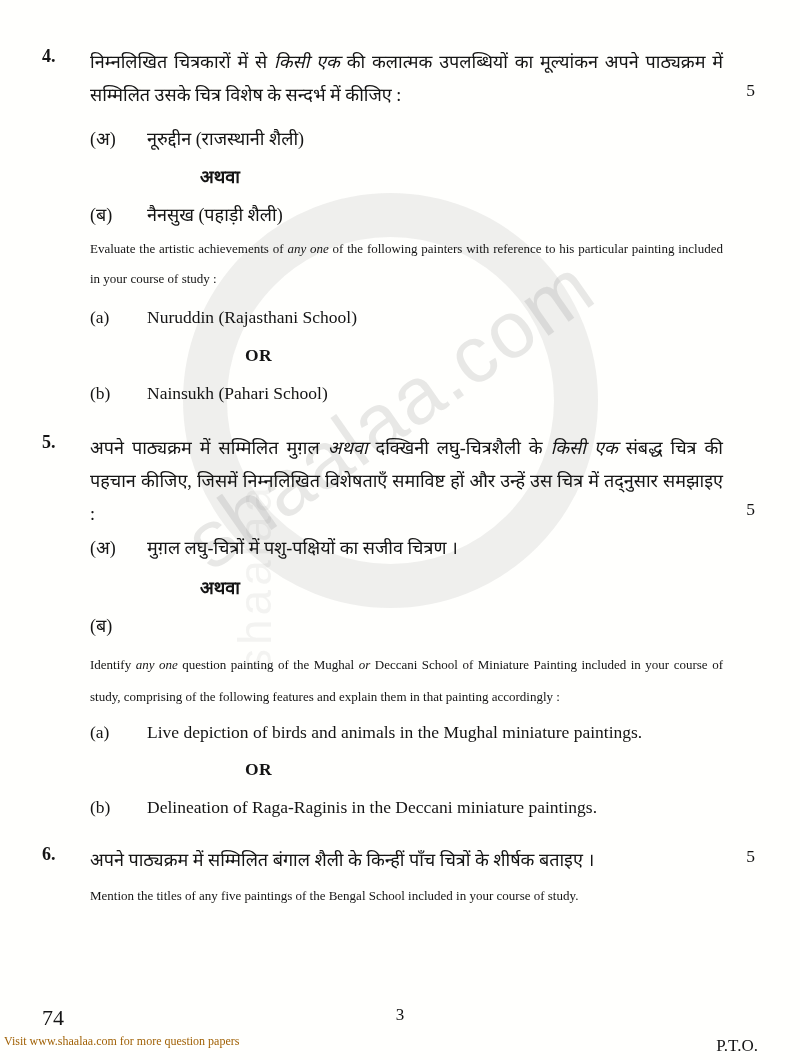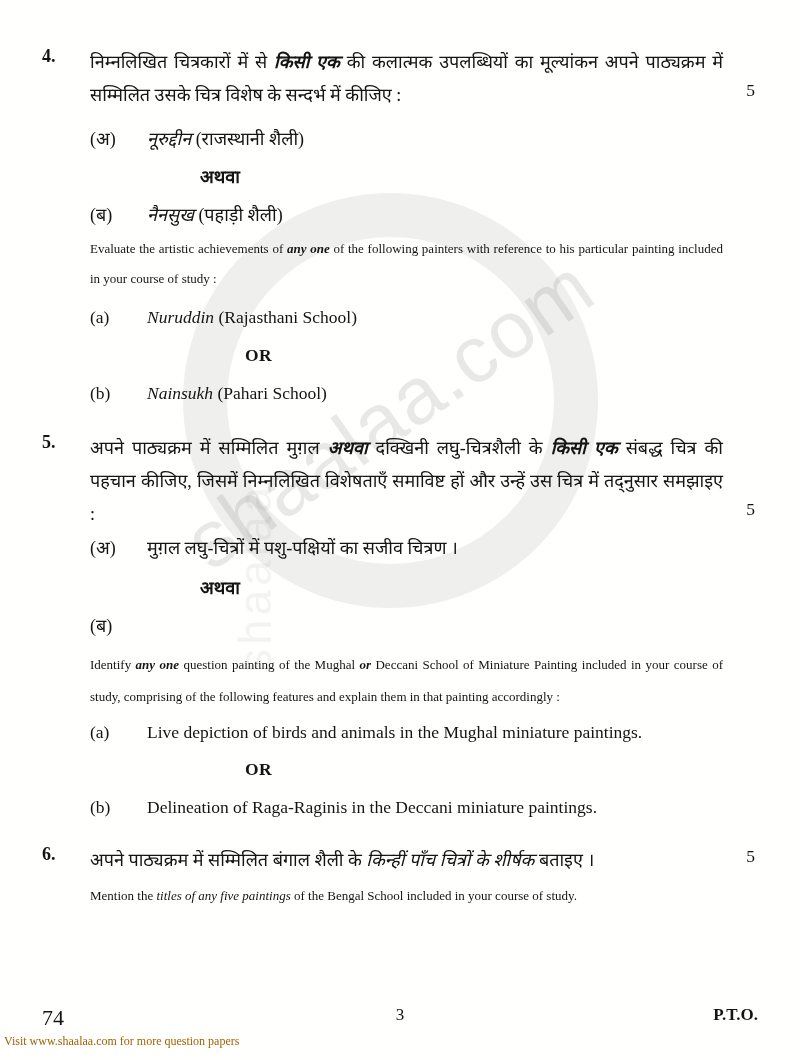--- a/index.html
+++ b/index.html
@@ -38,31 +38,31 @@
   .marks { position:absolute; right:0; font-size:17.5px; }
   .para { padding-right:32px; text-align:justify; }
   .hi { font-size:18px; line-height:33px; }
   .en { font-size:13px; line-height:30px; }
   .opt { display:flex; padding-right:32px; font-size:17.5px; line-height:26px; }
   .opt.hi { font-size:18px; }
   .opt-label { width:57px; flex-shrink:0; }
   .opt-text { flex:1; text-align:justify; }
   .or-hi { font-weight:bold; margin-left:110px; font-size:18px; line-height:26px; }
   .or-en { font-weight:bold; margin-left:155px; font-size:17.5px; line-height:26px; letter-spacing:0.5px; }
-  .bi { font-weight:bold; font-style:italic; }
-  .it { font-style:italic; }
+  .bi { font-weight:normal; font-style:italic; }
+  .it { }
   .mb14 { margin-bottom:14px; }
   .mb12 { margin-bottom:12px; }
   .mb10 { margin-bottom:10px; }
   .mb6  { margin-bottom:6px; }
   .mb4  { margin-bottom:4px; }
   
   .footer-left  { position:absolute; left:42px;  top:1005px; font-size:22px; z-index:2; }
   .footer-page  { position:absolute; left:0; right:0; top:1005px; text-align:center; font-size:17px; z-index:2; }
-  .footer-pto   { position:absolute; right:42px; top:1005px; font-size:17px; font-weight:bold; z-index:2; }
+  .footer-pto   { position:absolute; right:42px; top:1036px; font-size:17px; font-weight:normal; z-index:2; }
   .promo {
     position:absolute; left:4px; top:1034px; z-index:2;
     font-family:Liberation Serif, serif;
     font-size:12px; color:#a16207;
   }
 </style>
 </head>
 <body>
 
 <div class="page">

